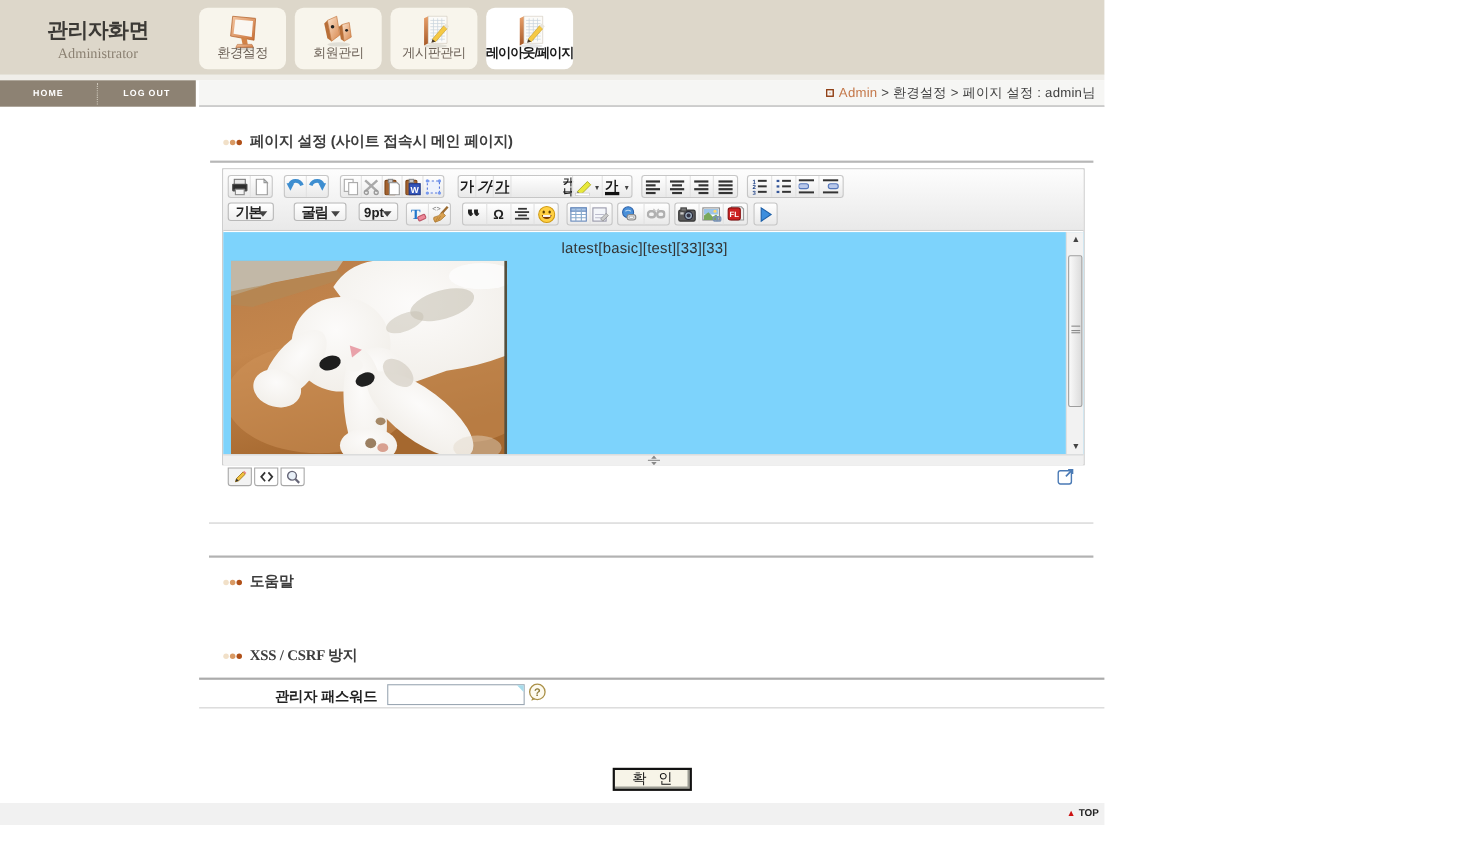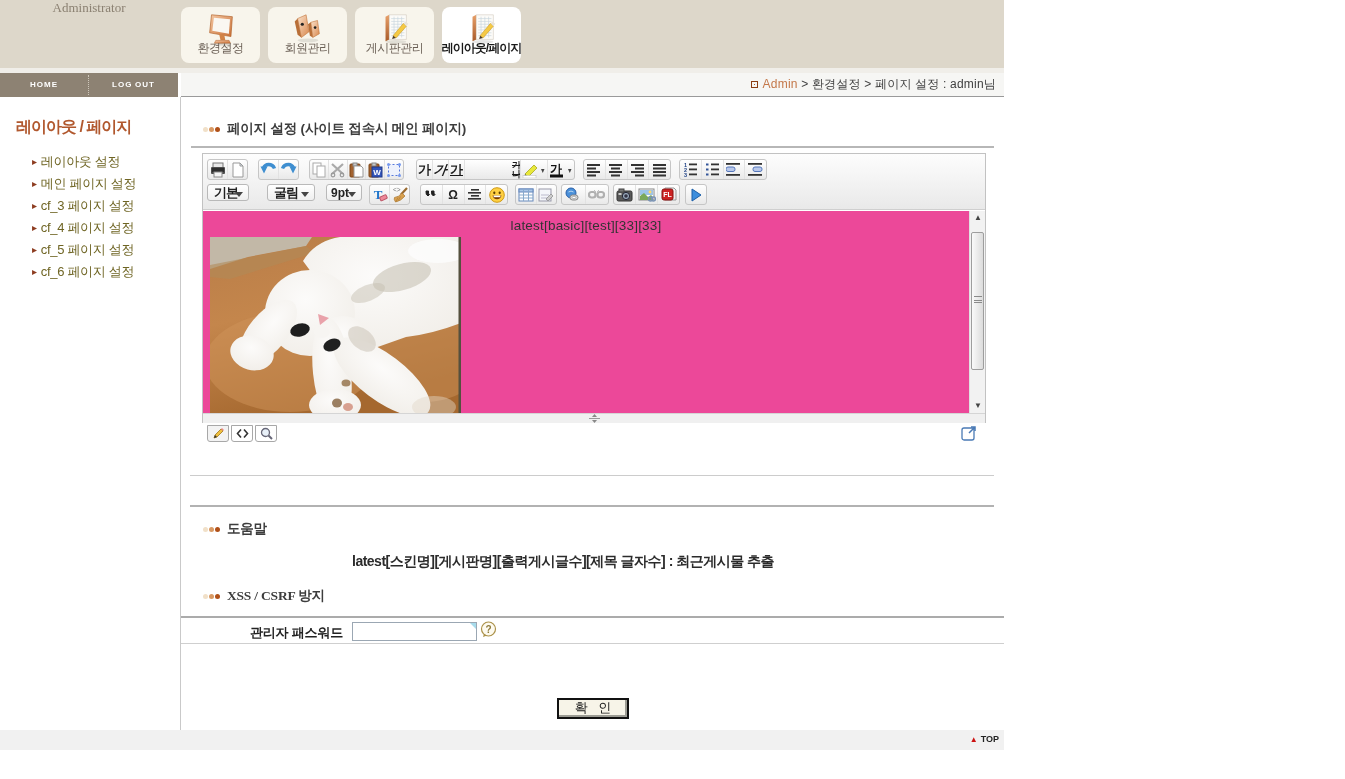--- a/index.html
+++ b/index.html
@@ -45,21 +45,21 @@
 
 #editor { position:absolute; left:21px; top:56px; width:784px; height:270px; border:1px solid #c2c2c2; background:#fff; }
 #toolbar { position:absolute; left:0; top:0; width:782px; height:56px; background:linear-gradient(#fdfdfd,#e9e9e9); border-bottom:1px solid #cfcfcf; }
 .tg { position:absolute; display:flex; height:21px; background:linear-gradient(#ffffff,#e9e9e9); border:1px solid #c6c6c6; border-radius:3px; align-items:stretch; }
 .tb { flex:1; display:flex; align-items:center; justify-content:center; position:relative; }
 .tb + .tb { border-left:1px solid #e2e2e2; }
 .tb.wide { flex:1.7; }
 .dd { position:absolute; height:19px; background:linear-gradient(#ffffff,#efefef); border:1px solid #b9b9b9; border-radius:3px; font-size:13px; font-weight:bold; color:#222; line-height:18px; padding-left:6px; letter-spacing:-1px; }
 .dd:after { content:""; position:absolute; right:5px; top:7px; border-left:4px solid transparent; border-right:4px solid transparent; border-top:5px solid #444; }
 .ktxt { font-weight:bold; color:#1a1a1a; font-size:12px; line-height:1; }
-#ebody { position:absolute; left:0; top:57px; width:782px; height:202px; background:#ec4899; }
+#ebody { position:absolute; left:0; top:57px; width:782px; height:202px; background:#7dd3fc; }
 #etext { position:absolute; left:0; top:7px; width:766px; text-align:center; font-size:13.5px; color:#333; letter-spacing:0.2px; }
 #ecat { position:absolute; left:7px; top:26px; width:251px; height:176px; }
 #escroll { position:absolute; right:0; top:0; width:16px; height:202px; background:#f2f2f2; border-left:1px solid #e0e0e0; }
 #escroll .ar { position:absolute; left:0; width:16px; height:14px; text-align:center; font-size:8px; color:#444; line-height:14px; }
 #ethumb { position:absolute; left:1px; top:21px; width:13px; height:138px; background:linear-gradient(90deg,#fafafa,#dcdcdc); border:1px solid #9e9e9e; border-radius:2px; }
 #ethumb .grip { position:absolute; left:2px; top:63px; width:8px; height:1px; border-top:1px solid #8a8a8a; border-bottom:3px double #8a8a8a; height:7px; }
 #eresize { position:absolute; left:0; top:259px; width:782px; height:10px; background:#f0f0f0; border-top:1px solid #d5d5d5; }
 .tabrow { position:absolute; top:328px; height:17px; }
 .etab { position:absolute; top:0; width:22px; height:17px; background:#fff; border:1px solid #a8a8a8; border-radius:0 0 3px 3px; display:flex; align-items:center; justify-content:center; }
 .etab.on { background:#f3f3f3; }
@@ -68,20 +68,21 @@
 
 #footbar { position:absolute; left:0; top:730px; width:1004px; height:20px; background:#f1f1f1; }
 #footbar .top { position:absolute; right:5px; top:4px; font-size:9px; font-weight:bold; color:#222; }
 #footbar .top:before { content:"\25B2"; color:#cc1111; font-size:8px; margin-right:3px; }
 </style>
 </head>
 <body>
 <div id="page">
   <div id="header">
     <div id="logo">
+        <div class="kr">관리자화면</div>
         <div class="en">Administrator</div>
       </div>
     <div class="hbtn" style="left:181px;">
         <svg width="38" height="38" viewBox="0 0 38 38">
       <defs>
             <linearGradient id="cop" x1="0" y1="0" x2="1" y2="1">
               <stop offset="0" stop-color="#f5c9a5"></stop>
               <stop offset="1" stop-color="#c96f35"></stop>
             </linearGradient>
           </defs>
@@ -147,29 +148,20 @@
         </svg>
         <div class="lb">게시판관리</div>
       </div>
   </div>
   <div id="strip"></div>
   <div id="crumb"><span class="bx"></span><span class="adm">Admin</span> &gt; 환경설정 &gt; 페이지 설정 : admin님</div>
   <div id="homebar">
     <a style="left:0;width:88px;">HOME</a>
       <span class="dots"></span>
       <a style="left:89px;width:89px;">LOG OUT</a>
-  </div>
-  <div id="sidebar">
-    <h2>레이아웃 / 페이지</h2>
-    <div class="mitem" style="top:56px;">레이아웃 설정</div>
-    <div class="mitem" style="top:78px;">메인 페이지 설정</div>
-    <div class="mitem" style="top:100px;">cf_3 페이지 설정</div>
-    <div class="mitem" style="top:122px;">cf_4 페이지 설정</div>
-    <div class="mitem" style="top:144px;">cf_5 페이지 설정</div>
-    <div class="mitem" style="top:166px;">cf_6 페이지 설정</div>
   </div>
   <div id="content">
     <div class="sect" style="left:22px; top:23px;"><span class="dots3"><i></i><i></i><i></i></span>페이지 설정 (사이트 접속시 메인 페이지)</div>
     <div class="rule" style="left:10px; top:49px; width:803px; height:2px;"></div>
 
     <div id="editor">
       <div id="toolbar">
         <div class="tg" style="left:4px; top:5px; width:41px;">
           <div class="tb">
               <svg width="16" height="16">
@@ -560,21 +552,20 @@
         </div>
     </div>
     <div id="epop"><svg width="17" height="16">
           <rect x="1" y="3" width="12" height="12" rx="2" fill="#fff" stroke="#4a7ab5" stroke-width="1.3"></rect>
           <path d="M8 8 L14 2 M10 2 h4 v4" stroke="#4a7ab5" stroke-width="1.5" fill="none"></path>
         </svg></div>
 
     <div class="rule" style="left:9px; top:378px; width:804px; height:1px; background:#cccccc;"></div>
     <div class="rule" style="left:9px; top:408px; width:804px; height:2px; background:#b2b2b2;"></div>
     <div class="sect" style="left:22px; top:423px;"><span class="dots3"><i></i><i></i><i></i></span>도움말</div>
-    <div style="position:absolute; left:171px; top:456px; font-size:14px; font-weight:bold; color:#2b2b2b; letter-spacing:-0.5px;">latest[스킨명][게시판명][출력게시글수][제목 글자수] : 최근게시물 추출</div>
     <div class="sect" style="left:22px; top:490px;font-family:Liberation Serif, serif;"><span class="dots3"><i></i><i></i><i></i></span>XSS / CSRF 방지</div>
     <div class="rule" style="left:0px; top:519px; width:823px; height:2px; background:#ababab;"></div>
     <div style="position:absolute; left:42px; top:527px; width:120px; text-align:right; font-size:13px; font-weight:bold; color:#222; letter-spacing:-0.2px;">관리자 패스워드</div>
     <div style="position:absolute; left:171px; top:525px; width:125px; height:19px; background:#fff; border:1px solid #9ba7b3;">
         <span style="position:absolute; right:0; top:0; width:0; height:0; border-top:6px solid #a8dcec; border-left:6px solid transparent;"></span>
       </div>
     <div style="position:absolute; left:299px; top:524px; width:17px; height:17px;"><svg width="17" height="17">
           <circle cx="8.5" cy="8" r="7" fill="#fdfaef" stroke="#ab9148" stroke-width="1.2"></circle>
           <path d="M4 13 L3 16 L7 14.5 Z" fill="#ab9148"></path>
           <text x="8.5" y="11.5" text-anchor="middle" font-size="10" font-weight="bold" fill="#8d7a3a" font-family="Liberation Sans">?</text>

